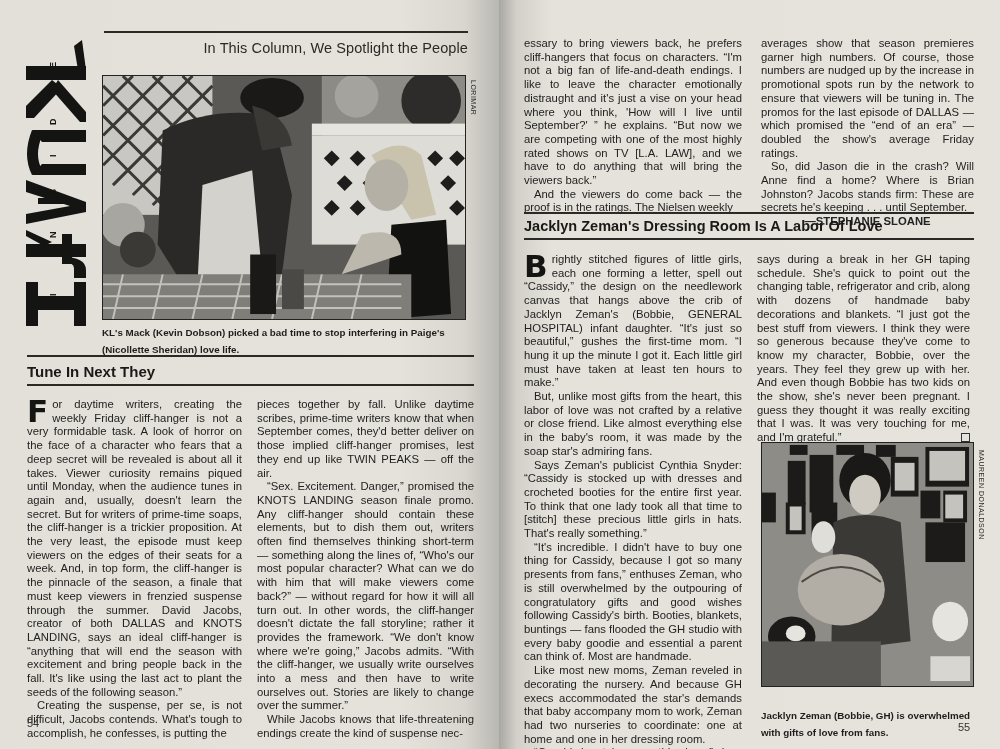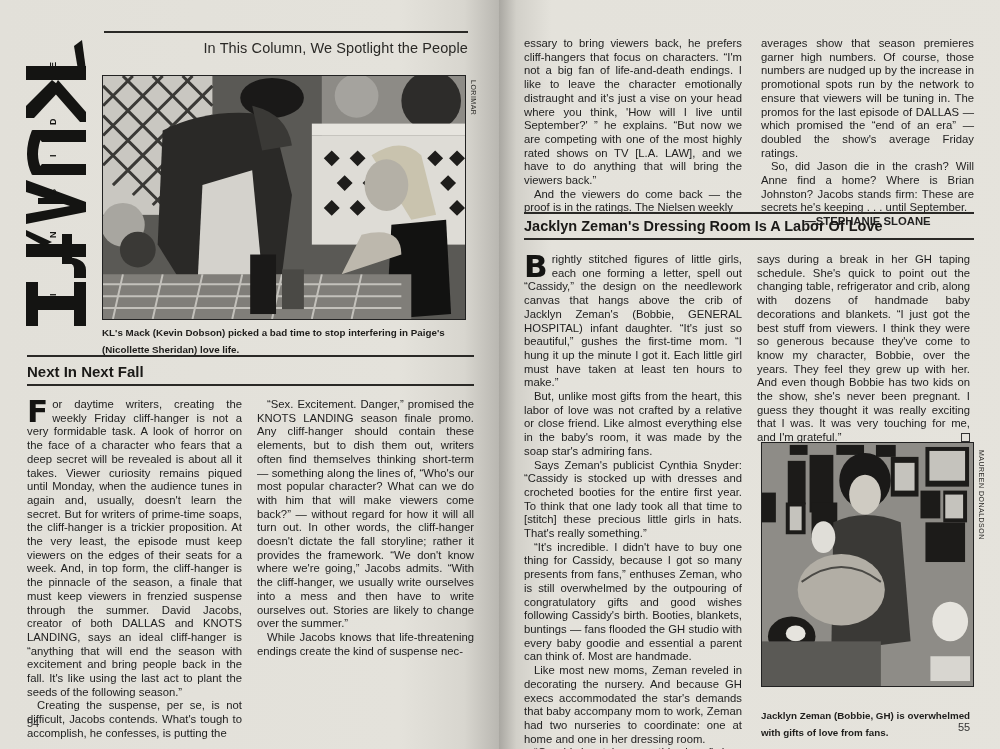--- a/index.html
+++ b/index.html
@@ -122,29 +122,30 @@
 
       <circle cx="20" cy="150" r="22" fill="#a8a6a0"></circle>
       <circle cx="35" cy="175" r="18" fill="#3a3936"></circle>
     </svg>
   </div>
   <div class="photo-credit" style="left:470px; top:80px;">LORIMAR</div>
 
   <div class="caption" style="left:102px; top:324px; width:372px;">KL's Mack (Kevin Dobson) picked a bad time to stop interfering in Paige's (Nicollette Sheridan) love life.</div>
 
   <div class="rule" style="left:27px; top:355px; width:447px;"></div>
-  <div class="section-title" style="left:27px; top:363px; width:447px;">Next In Next Fall</div>
+  <div class="section-title" style="left:27px; top:363px; width:447px;">Tune In Next They</div>
   <div class="rule" style="left:27px; top:384px; width:447px;"></div>
 
   <div class="col" style="left:27px; top:398px; width:215px;">
     <p class="noindent"><span class="dropcap">F</span><span>or daytime writers, creating the weekly Friday cliff-hanger is not a very formidable task. A look of horror on the face of a character who fears that a deep secret will be revealed is about all it takes. Viewer curiosity remains piqued until Monday, when the audience tunes in again and, usually, doesn't learn the secret. But for writers of prime-time soaps, the cliff-hanger is a trickier proposition. At the very least, the episode must keep viewers on the edges of their seats for a week. And, in top form, the cliff-hanger is the pinnacle of the season, a finale that must keep viewers in frenzied suspense through the summer. David Jacobs, creator of both DALLAS and KNOTS LANDING, says an ideal cliff-hanger is “anything that will end the season with excitement and bring people back in the fall. It's like using the last act to plant the seeds of the following season.”</span></p>
     <p>Creating the suspense, per se, is not difficult, Jacobs contends. What's tough to accomplish, he confesses, is putting the</p>
   </div>
 
   <div class="col" style="left:257px; top:398px; width:217px;">
+    <p class="noindent">pieces together by fall. Unlike daytime scribes, prime-time writers know that when September comes, they'd better deliver on those implied cliff-hanger promises, lest they end up like TWIN PEAKS — off the air.</p>
     <p>“Sex. Excitement. Danger,” promised the KNOTS LANDING season finale promo. Any cliff-hanger should contain these elements, but to dish them out, writers often find themselves thinking short-term — something along the lines of, “Who's our most popular character? What can we do with him that will make viewers come back?” — without regard for how it will all turn out. In other words, the cliff-hanger doesn't dictate the fall storyline; rather it provides the framework. “We don't know where we're going,” Jacobs admits. “With the cliff-hanger, we usually write ourselves into a mess and then have to write ourselves out. Stories are likely to change over the summer.”</p>
     <p>While Jacobs knows that life-threatening endings create the kind of suspense nec-</p>
   </div>
 
   <div class="folio" style="left:27px; top:717px;">54</div>
 </div>
 
 <div class="page right">
 
   <div class="col" style="left:25px; top:37px; width:218px;">

